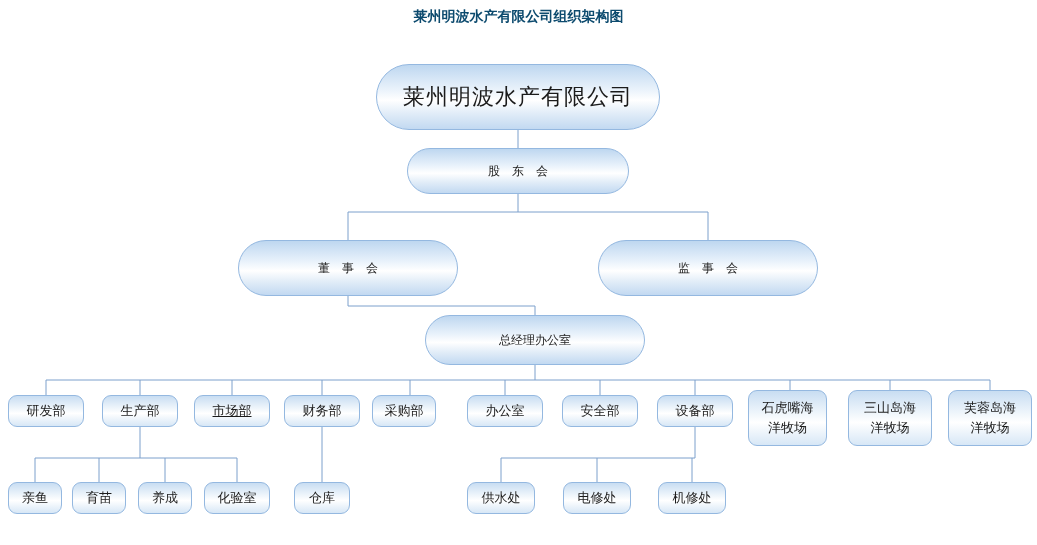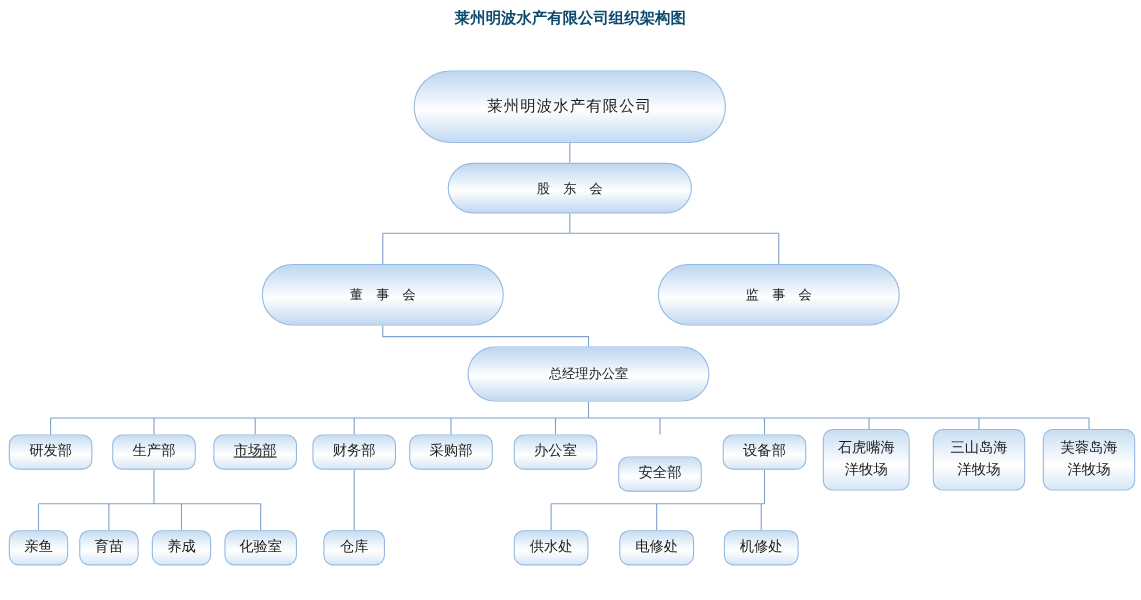--- a/index.html
+++ b/index.html
@@ -25,21 +25,21 @@
   }
   .pill {
     background:linear-gradient(180deg,#bed7f0 0%,#e9f2fb 38%,#ffffff 55%,#e2edf8 75%,#c2d9f1 100%);
     border-radius:999px;
   }
   .box {
     background:linear-gradient(180deg,#c8ddf2 0%,#eef5fb 40%,#ffffff 58%,#d7e7f6 100%);
     border-radius:9px;
     font-size:13px; line-height:20px;
   }
-  .root-node  { font-size:14px; letter-spacing:1px; }
+  .root-node  { font-size:22px; letter-spacing:1px; }
   .lvl2-node  { font-size:12px; }
 </style>
 </head>
 <body>
 
 <div class="canvas">
 
   <div class="title">莱州明波水产有限公司组织架构图</div>
 
   <svg class="wires" width="1037" height="545" viewBox="0 0 1037 545">
@@ -63,23 +63,23 @@
 
   <div class="node pill lvl2-node" style="left:598px; top:240px; width:220px; height:56px;">监　事　会</div>
   <div class="node pill lvl2-node" style="left:238px; top:240px; width:220px; height:56px;">董　事　会</div>
 
   <div class="node pill lvl2-node" style="left:425px; top:315px; width:220px; height:50px;">总经理办公室</div>
 
   <div class="node box" style="left:8px;   top:395px; width:76px; height:32px;">研发部</div>
   <div class="node box" style="left:102px; top:395px; width:76px; height:32px;">生产部</div>
   <div class="node box" style="left:194px; top:395px; width:76px; height:32px;text-decoration:underline;">市场部</div>
   <div class="node box" style="left:284px; top:395px; width:76px; height:32px;">财务部</div>
-  <div class="node box" style="left:372px; top:395px; width:76px; height:32px;">采购部</div>
+  <div class="node box" style="left:372px; top:395px; width:64px; height:32px;">采购部</div>
   <div class="node box" style="left:467px; top:395px; width:76px; height:32px;">办公室</div>
-  <div class="node box" style="left:562px; top:395px; width:76px; height:32px;margin-top:20px;">安全部</div>
+  <div class="node box" style="left:562px; top:395px; width:76px; height:32px;">安全部</div>
   <div class="node box" style="left:657px; top:395px; width:76px; height:32px;">设备部</div>
   <div class="node box" style="left:748px; top:390px; width:79px; height:56px;">石虎嘴海
 洋牧场</div>
   <div class="node box" style="left:848px; top:390px; width:84px; height:56px;">三山岛海
 洋牧场</div>
   <div class="node box" style="left:948px; top:390px; width:84px; height:56px;">芙蓉岛海
 洋牧场</div>
 
   <div class="node box" style="left:8px;   top:482px; width:54px; height:32px;text-align:center;">亲鱼</div>
   <div class="node box" style="left:72px;  top:482px; width:54px; height:32px;">育苗</div>

